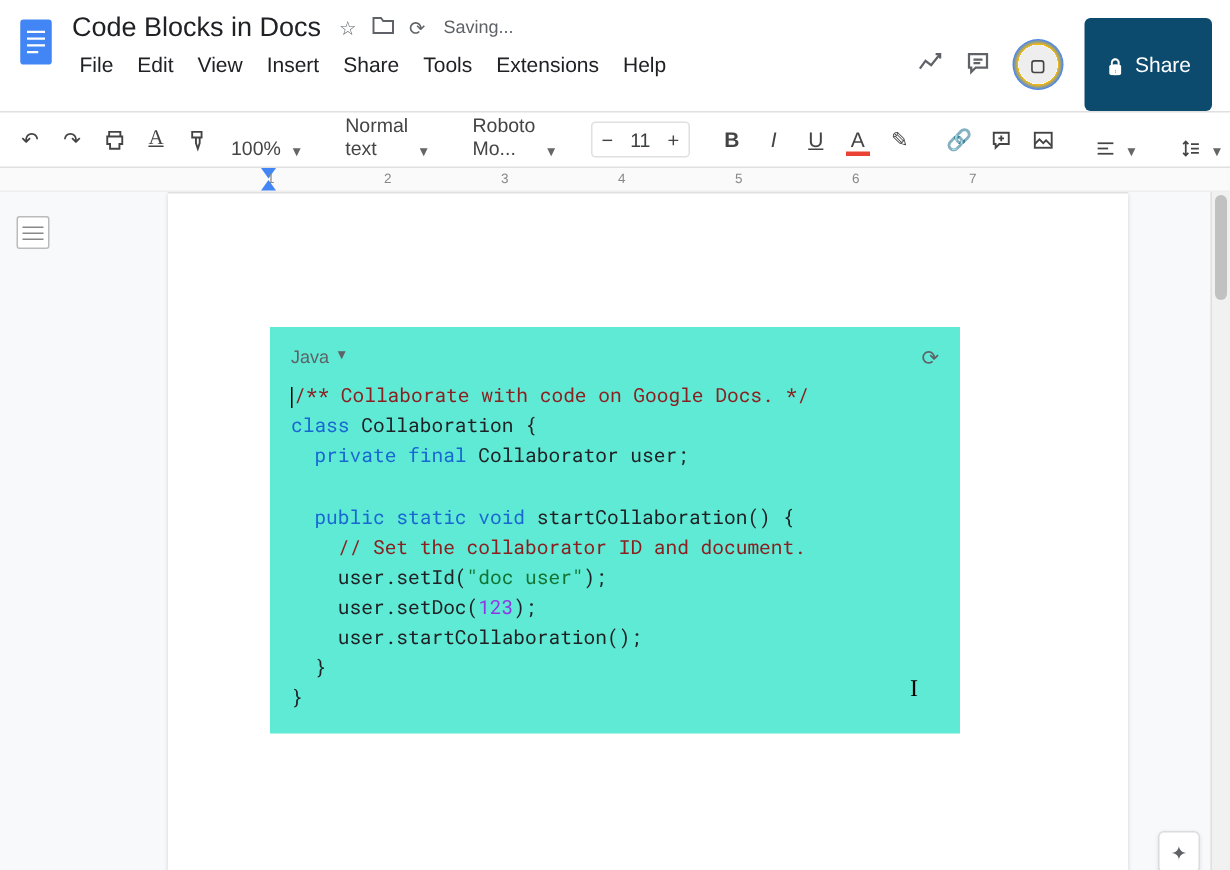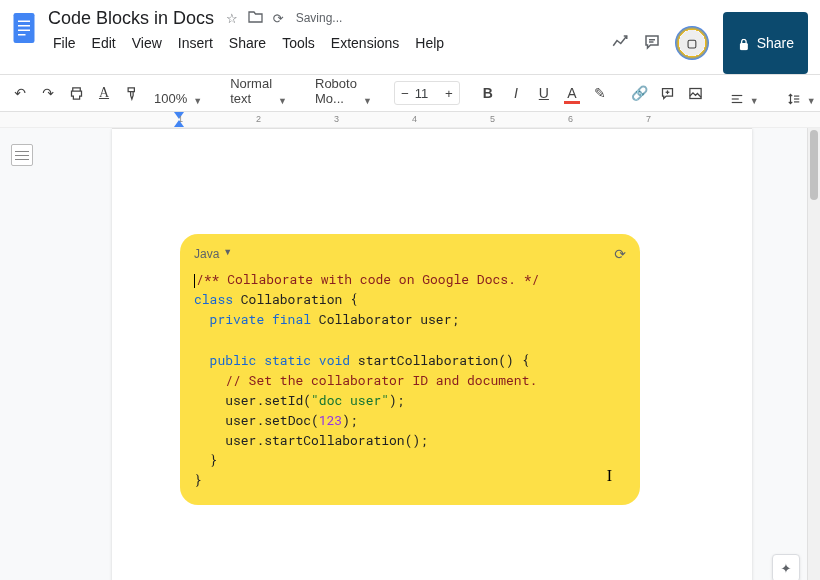--- a/index.html
+++ b/index.html
@@ -54,21 +54,21 @@
     .tbtn {
       min-width: 24px; height: 26px; display: flex; align-items: center; justify-content: center;
       padding: 0 4px; border-radius: 3px; color: #444; cursor: pointer; font-size: 14px;
       background: transparent; border: none;
     }
     .tsep { width: 1px; height: 20px; background: #e0e0e0; margin: 0 4px; }
     .tdrop { display: flex; align-items: flex-end; gap: 2px; padding: 0 6px; font-size: 13px; color: #444; cursor: pointer; height: 26px; }
     .tdrop .caret { font-size: 9px; color: #666; margin-left: 4px; }
     .font-sizer { display: flex; align-items: center; border: 1px solid #e0e0e0; border-radius: 3px; height: 24px; }
     .font-sizer button { width: 20px; height: 22px; border: none; background: transparent; cursor: pointer; color: #444; }
-    .font-sizer .val { width: 24px; text-align: left; font-size: 13px; }
+    .font-sizer .val { width: 24px; text-align: center; font-size: 13px; }
     .text-color { position: relative; }
     .text-color::after { content: ''; position: absolute; bottom: 2px; left: 4px; right: 4px; height: 3px; background: #ea4335; }
 
     
     .ruler {
       height: 16px; background: #fafafa; border-bottom: 1px solid #eee;
       position: relative; font-size: 9px; color: #888;
       padding-left: 90px;
     }
     .ruler .tick { position: absolute; top: 2px; }
@@ -99,23 +99,23 @@
     .page {
       width: 640px; background: #fff; margin: 0 auto;
       box-shadow: 0 1px 3px rgba(0,0,0,0.15);
       min-height: 540px; padding: 90px 72px 40px 72px;
       position: relative;
     }
     .page-top-edge { position: absolute; top:0; left:0; right:0; height:1px; background: #e0e0e0;}
 
     
     .code-block {
-      background: #fde047; border-radius: 18px; padding: 10px 14px 14px 14px;
+      background: #5eead4; border-radius: 0; padding: 10px 14px 14px 14px;
       font-family: "Roboto Mono", "Courier New", monospace; font-size: 13px;
-      position: relative; width: 460px; margin-left: -4px; margin-top: 16px;
+      position: relative; width: 460px; margin-left: -4px;
     }
     .code-header { display: flex; align-items: center; justify-content: space-between; margin-bottom: 6px; }
     .lang-sel { color: #5f6368; font-size: 12px; font-family: Arial; display: flex; gap: 4px; cursor: pointer; }
     .refresh { color: #5f6368; cursor: pointer; font-size: 14px; }
     .code-body { line-height: 1.55; color: #202124; white-space: pre; }
     .tok-doc { color: #8a2020; }
     .tok-kw { color: #1967d2; }
     .tok-com { color: #8a2020; }
     .tok-str { color: #137333; }
     .tok-num { color: #9334e6; }

